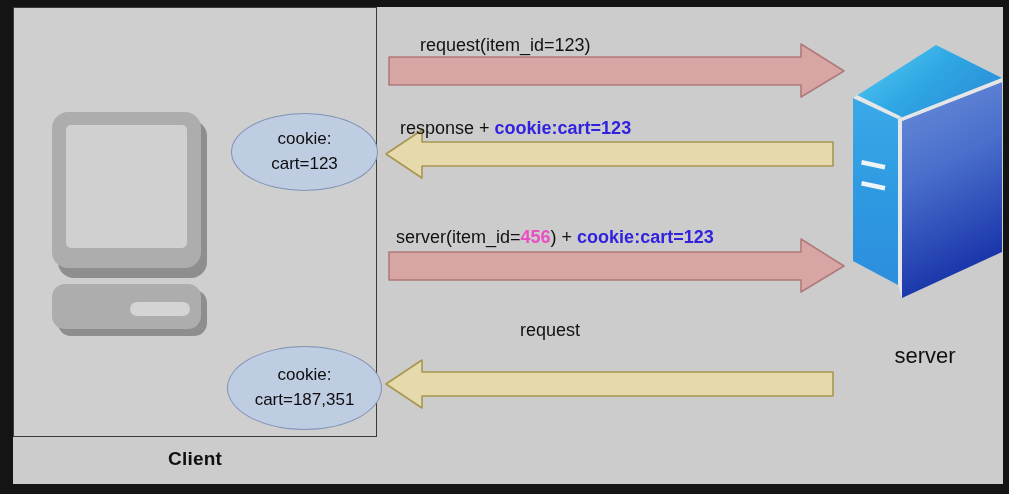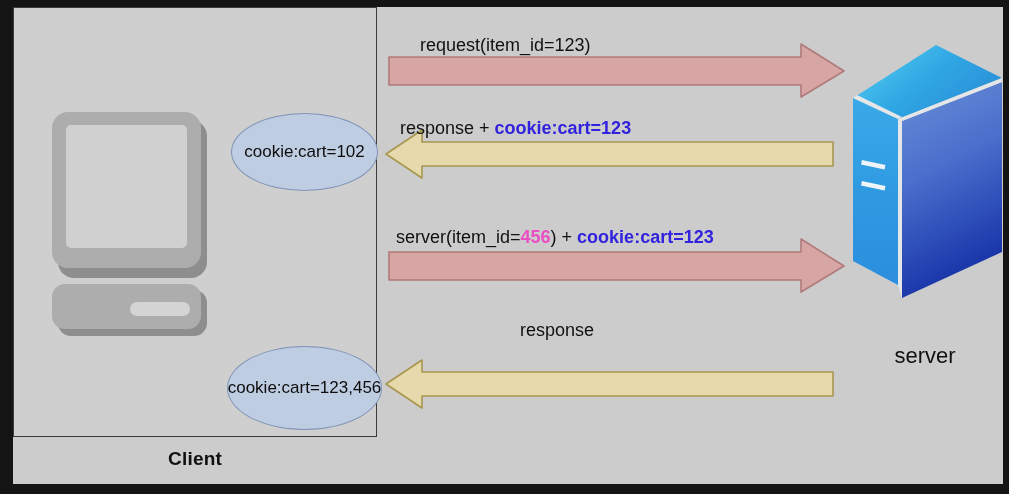--- a/index.html
+++ b/index.html
@@ -105,21 +105,21 @@
     border-radius: 7px;
   }
 
   
   .cookie-bubble {
     position: absolute;
     background: #bfcde3;
     border: 1.5px solid #7f93b5;
     border-radius: 50%;
     display: flex;
-    flex-direction: row;
+    flex-direction: column;
     align-items: center;
     justify-content: center;
     color: #0d0d0d;
     font-size: 17px;
     line-height: 1.45;
     box-sizing: border-box;
   }
   #cookie-1 { left: 217px; top: 105px; width: 147px; height: 78px; }
   #cookie-2 { left: 213px; top: 338px; width: 155px; height: 84px; }
 
@@ -179,26 +179,26 @@
       <div class="monitor-shadow"></div>
       <div class="monitor-body"></div>
       <div class="monitor-screen"></div>
       <div class="base-shadow"></div>
       <div class="base-body"></div>
       <div class="base-slot"></div>
     </div>
 
     <div class="cookie-bubble" id="cookie-1">
       <span>cookie:</span>
-      <span>cart=102</span>
+      <span>cart=123</span>
     </div>
 
     <div class="cookie-bubble" id="cookie-2">
       <span>cookie:</span>
-      <span>cart=123,456</span>
+      <span>cart=187,351</span>
     </div>
   </div>
 
   <div id="client-label">Client</div>
 
   <svg id="arrows" viewBox="0 0 1009 494" width="1009" height="494">
 
     <polygon points="389,57 801,57 801,44 844,71 801,97 801,85 389,85" fill="#d8a5a5" stroke="#b07a7a" stroke-width="1.6" stroke-linejoin="round"></polygon>
 
     <polygon points="833,142 422,142 422,130 386,154 422,178 422,166 833,166" fill="#e6d9ac" stroke="#a8974f" stroke-width="1.6" stroke-linejoin="round"></polygon>
@@ -215,21 +215,21 @@
   <div class="msg" id="msg-2">
     <span class="tok-plain">response + </span><span class="tok-cookie">cookie:cart=123</span>
   </div>
 
   <div class="msg" id="msg-3">
     <span class="tok-plain">server(item_id=</span><span class="tok-id">456</span><span class="tok-plain">) + </span><span class="tok-cookie">cookie:cart=123</span>
   </div>
 
   <div class="msg" id="msg-4">
     <div>
-      <span class="tok-plain">response</span>
+      <span class="tok-plain">request</span>
     </div>
   </div>
 
   <svg id="server" viewBox="0 0 155 262" width="155" height="262">
     <defs>
       <linearGradient id="gradTop" x1="0" y1="0" x2="1" y2="0.6">
         <stop offset="0%" stop-color="#5fd2f2"></stop>
         <stop offset="55%" stop-color="#2fa8e4"></stop>
         <stop offset="100%" stop-color="#2b8fd8"></stop>
       </linearGradient>

